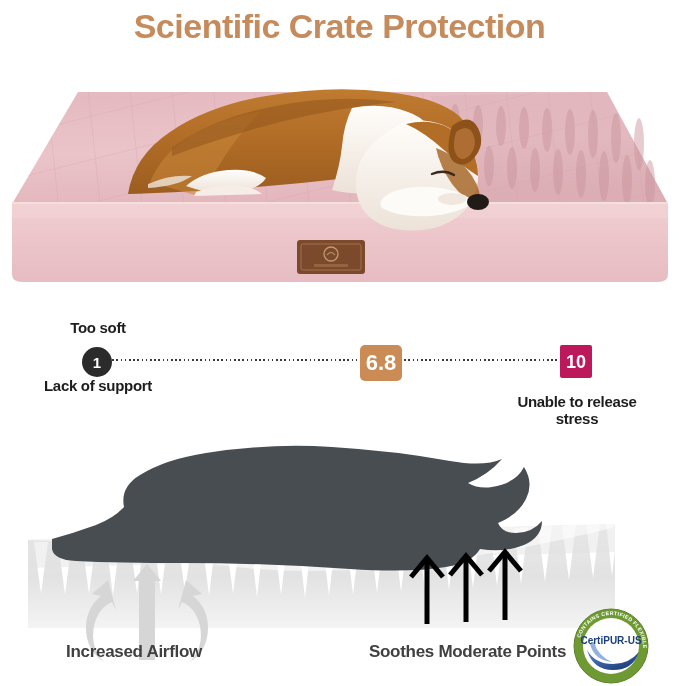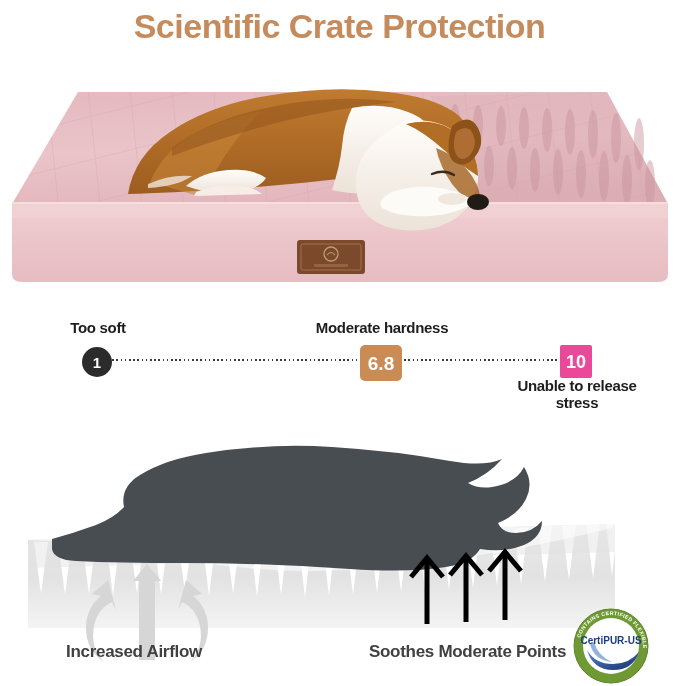--- a/index.html
+++ b/index.html
@@ -40,39 +40,39 @@
   .marker { position:absolute; display:flex; align-items:center; justify-content:center; }
   #marker-1 {
     left:82px; top:40px; width:30px; height:30px; border-radius:50%;
     background:#2b2b2b;
   }
   #marker-1 .mval { color:#fff; font-size:15px; font-weight:bold; line-height:1; }
   #marker-68 {
     left:360px; top:38px; width:42px; height:36px; border-radius:5px;
     background:#cb8b55;
   }
-  #marker-68 .mval { color:#fff; font-size:19px; font-weight:bold; line-height:1; }
+  #marker-68 .mval { color:#fff; font-size:22px; font-weight:bold; line-height:1; }
   #marker-10 {
     left:560px; top:38px; width:32px; height:33px; border-radius:2px;
-    background:#ec4899;
+    background:#be185d;
   }
   #marker-10 .mval { color:#fff; font-size:18px; font-weight:bold; line-height:1; }
 
   .scale-lbl {
     position:absolute; text-align:center; color:#1d1d1d;
     font-size:15px; font-weight:bold; line-height:1.15;
     font-family:"Liberation Sans", sans-serif;
     letter-spacing:-0.3px;
   }
   #lbl-soft-top   { left:25px;  top:12px;  width:146px; }
   #lbl-soft-bot   { left:12px;  top:70px;  width:172px; }
   #lbl-mod-top    { left:292px; top:12px;  width:180px; }
   #lbl-mod-bot    { left:300px; top:72px;  width:164px; }
   #lbl-hard-top   { left:500px; top:12px;  width:152px; }
-  #lbl-hard-bot   { left:498px; top:70px;  width:158px; }
+  #lbl-hard-bot   { left:498px; top:86px;  width:158px; }
 
   
   #diagram { position:absolute; top:412px; left:0; width:679px; height:274px; }
   #diagram-svg { position:absolute; top:0; left:0; }
 
   .bottom-lbl {
     position:absolute; color:#404040; font-size:17px; font-weight:bold;
     font-family:"Liberation Sans", sans-serif; letter-spacing:-0.3px;
     white-space:nowrap;
   }
@@ -195,22 +195,22 @@
       <path d="M432 122 q12 -5 22 1" stroke="#3a2a1c" stroke-width="2.4" fill="none" stroke-linecap="round"></path>
 
       <ellipse cx="452" cy="147" rx="14" ry="6" fill="#eee6dc" opacity="0.9"></ellipse>
     </g>
   </svg>
 </div>
 
 <div id="scale-section">
 
   <div class="scale-lbl" id="lbl-soft-top">Too soft</div>
-
-  <div class="scale-lbl" id="lbl-mod-top">Moderate hardness</div>
+  <div class="scale-lbl" id="lbl-soft-bot">Lack of support</div>
+
 
   <div class="scale-lbl" id="lbl-hard-bot">Unable to release stress</div>
 
   <div class="dots" id="dots-left"></div>
   <div class="dots" id="dots-right"></div>
 
   <div class="marker" id="marker-1">
     <span class="mval">1</span>
   </div>
   <div class="marker" id="marker-68">

